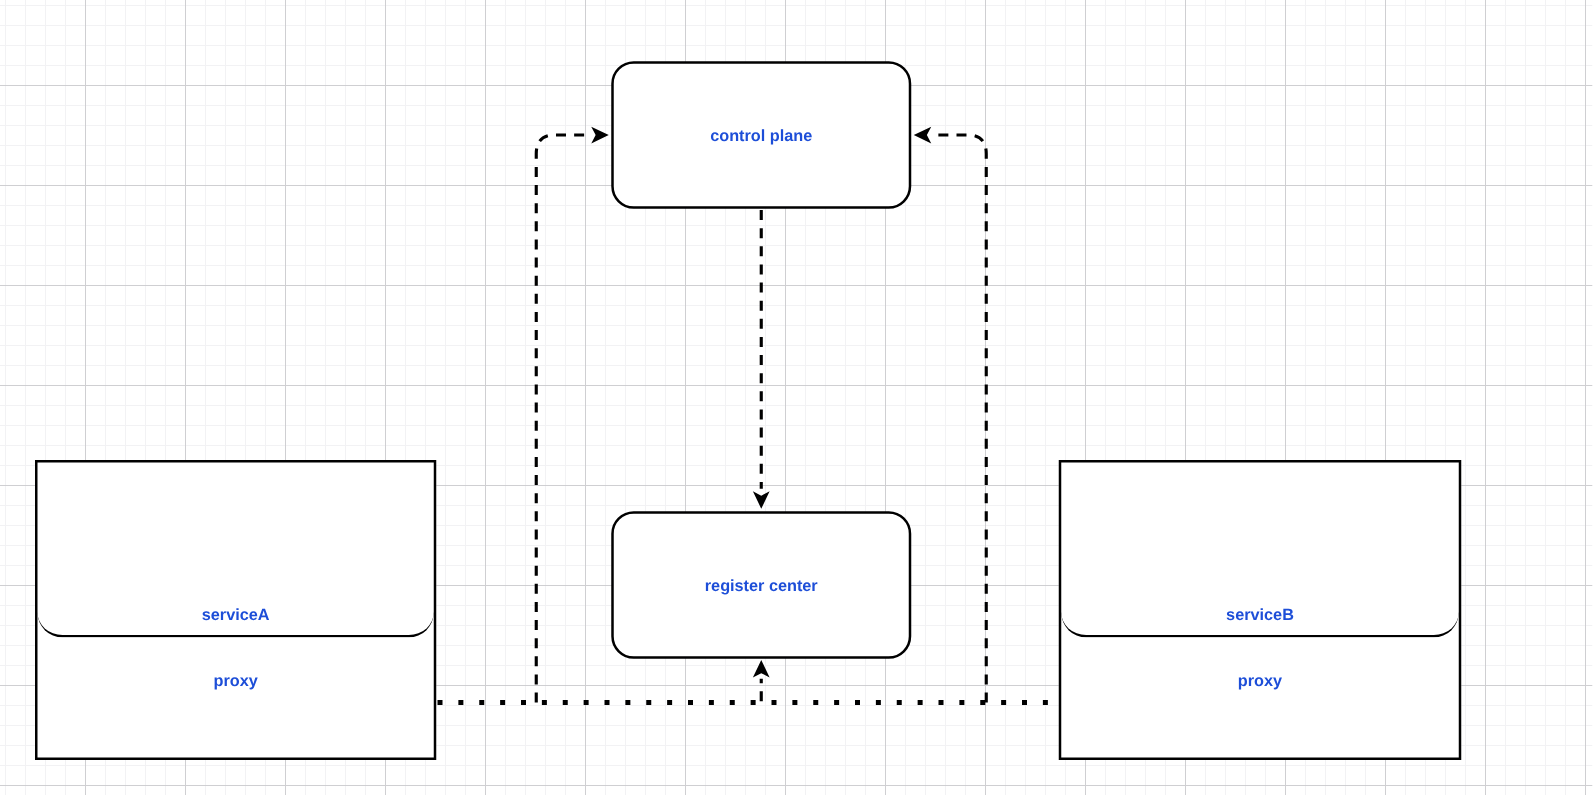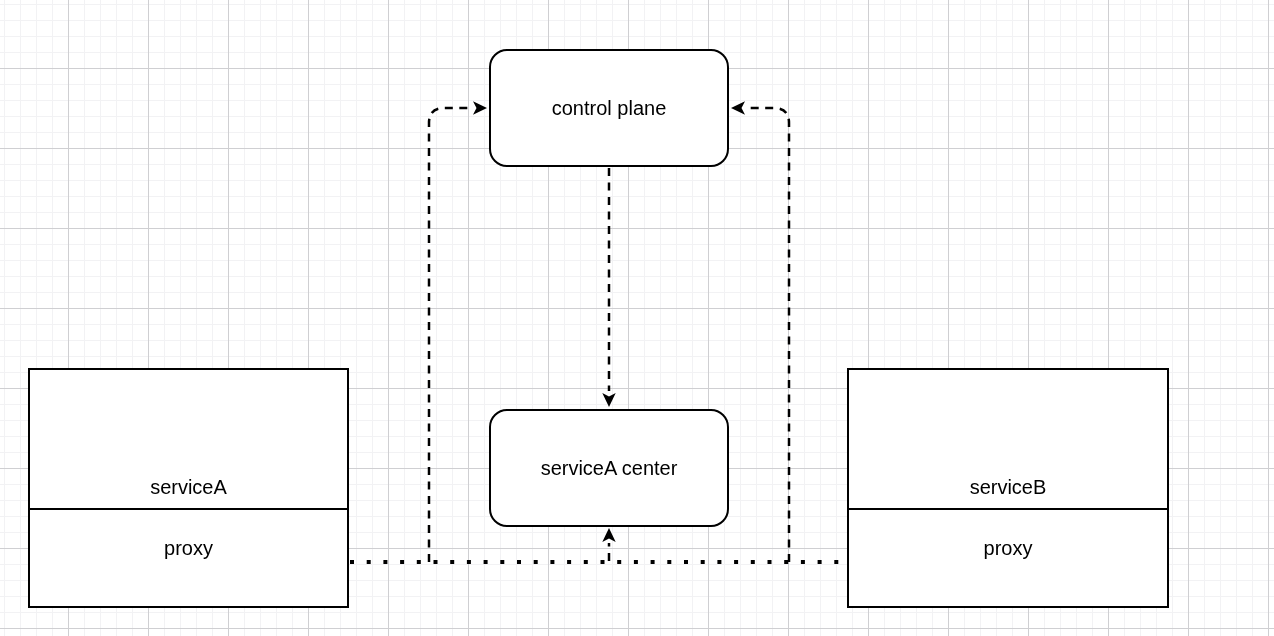--- a/index.html
+++ b/index.html
@@ -25,22 +25,23 @@
     position: absolute;
     left: 0; top: 0;
     width: 1274px; height: 636px;
     pointer-events: none;
   }
 
   .node {
     position: absolute;
     background: #ffffff;
     border: 2px solid #000000;
-    color: #000000;
-    font-size: 20px;
+    color: #1d4ed8;
+    font-size: 13px;
+    font-weight: bold;
   }
 
   .rounded {
     border-radius: 18px;
     display: flex;
     align-items: center;
     justify-content: center;
     text-align: center;
   }
 
@@ -51,20 +52,21 @@
   #service-a { left: 28px;  top: 368px; width: 321px; height: 240px; }
   #service-b { left: 847px; top: 368px; width: 322px; height: 240px; }
 
   .service-main {
     height: 140px;
     display: flex;
     justify-content: center;
     align-items: flex-end;
     padding-bottom: 9px;
     border-bottom: 2px solid #000000;
+    border-radius: 20px;
   }
   .service-proxy {
     flex: 1;
     display: flex;
     justify-content: center;
     align-items: flex-start;
     padding-top: 27px;
   }
 </style>
 </head>
@@ -97,21 +99,21 @@
     <g>
       <path d="M 350 562 L 887 562" fill="none" stroke="#000000" stroke-width="4" stroke-dasharray="4 12.7"></path>
     </g>
   </svg>
 
   <div class="node rounded" id="control-plane">
     <span>control plane</span>
   </div>
 
   <div class="node rounded" id="register-center">
-    <span>serviceA center</span>
+    <span>register center</span>
   </div>
 
   <div class="node service-box" id="service-a">
     <div class="service-main">
       <span>serviceA</span>
     </div>
     <div class="service-proxy">
       <span>proxy</span>
     </div>
   </div>

